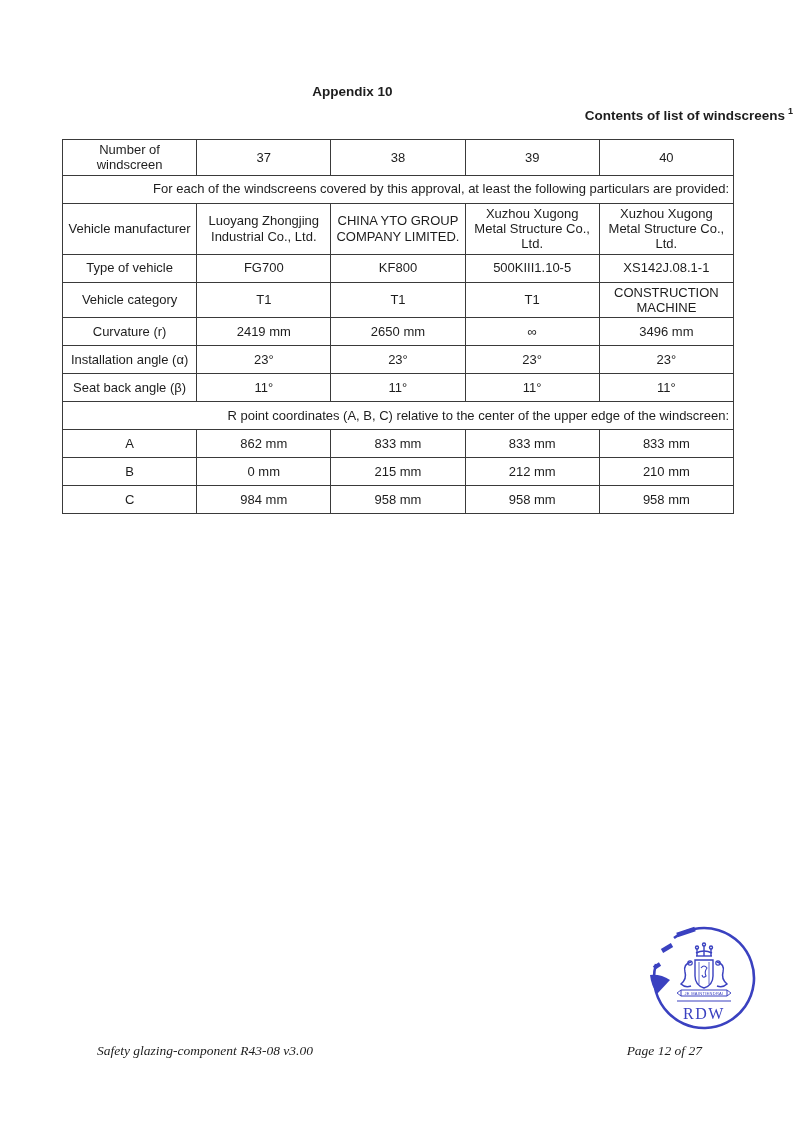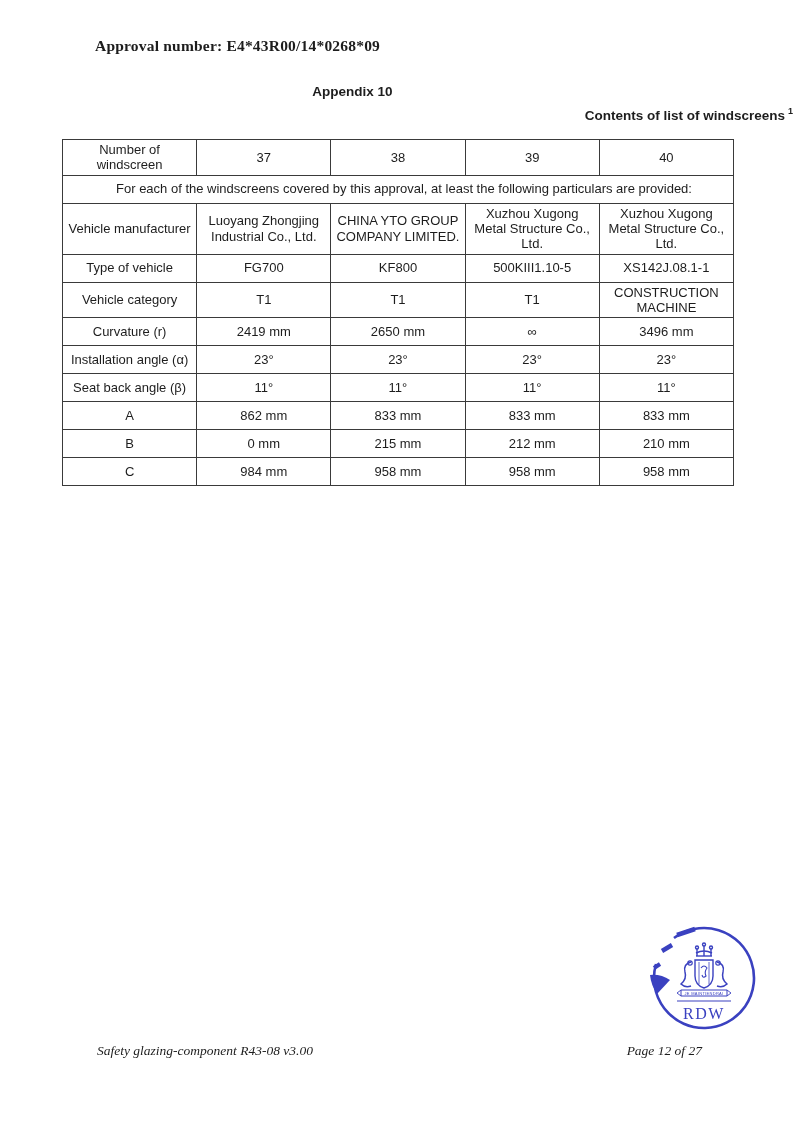--- a/index.html
+++ b/index.html
@@ -25,38 +25,37 @@
 
   table.ws {
     position:absolute; left:62px; top:139px; width:672px;
     border-collapse:collapse; table-layout:fixed; font-size:13px;
   }
   table.ws col { width:20%; }
   table.ws td {
     border:1px solid #3a3a3a; text-align:center; vertical-align:middle;
     padding:2px 4px; height:23px; line-height:1.18; word-wrap:break-word;
   }
-  table.ws td.span-cell { text-align:center; padding-left:16px; }
+  table.ws td.span-cell { text-align:right; padding-left:16px; }
 
   .footer-left {
     position:absolute; left:97px; top:1043px;
     font-family:"Liberation Serif", serif; font-style:italic; font-size:13.5px;
   }
   .footer-right {
     position:absolute; right:91px; top:1043px;
     font-family:"Liberation Serif", serif; font-style:italic; font-size:13.5px;margin-left:18px;
   }
   .logo { position:absolute; left:649px; top:922px; width:110px; height:110px; }
 </style>
 </head>
 <body>
 
 <div class="page">
 
-  <div class="approval">Approval number: E4*43R00/14*0268*09</div>
 
   <div class="title-appendix">Appendix 10</div>
   <div class="title-contents">
     <span>Contents of list of windscreens</span><sup>1</sup>
   </div>
 
   <table class="ws">
     <colgroup>
         <col>
         <col>
@@ -109,20 +108,23 @@
         <td>23°</td>
         <td>23°</td>
         <td>23°</td>
       </tr>
       <tr>
         <td>Seat back angle (β)</td>
         <td>11°</td>
         <td>11°</td>
         <td>11°</td>
         <td>11°</td>
+      </tr>
+      <tr>
+        <td class="span-cell" colspan="5">R point coordinates (A, B, C) relative to the center of the upper edge of the windscreen:</td>
       </tr>
       <tr>
         <td>A</td>
         <td>862 mm</td>
         <td>833 mm</td>
         <td>833 mm</td>
         <td>833 mm</td>
       </tr>
       <tr>
         <td>B</td>

